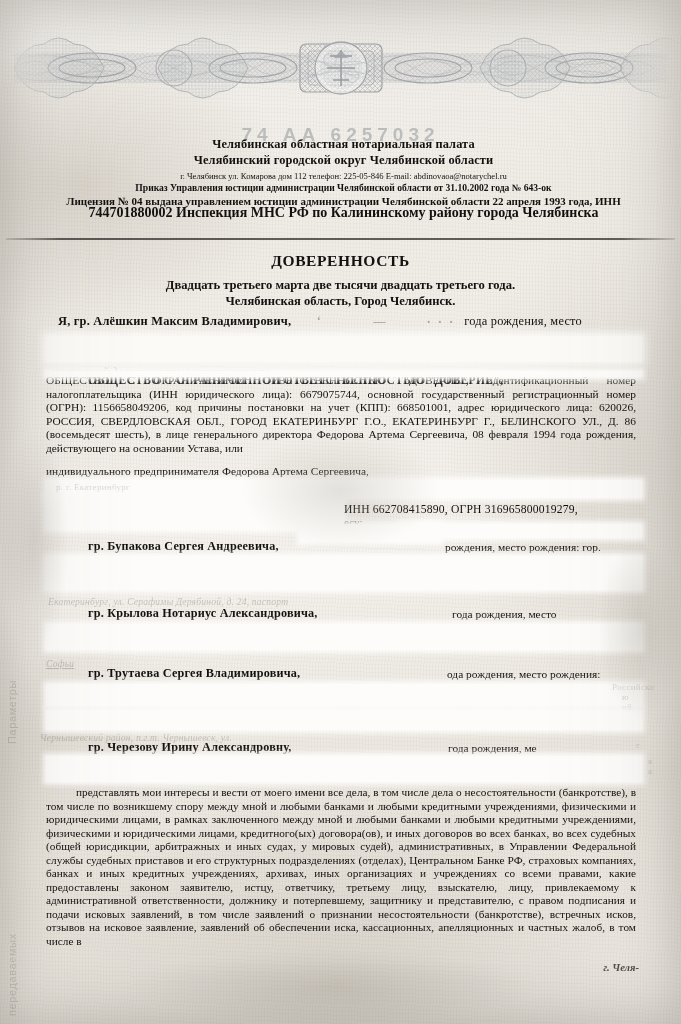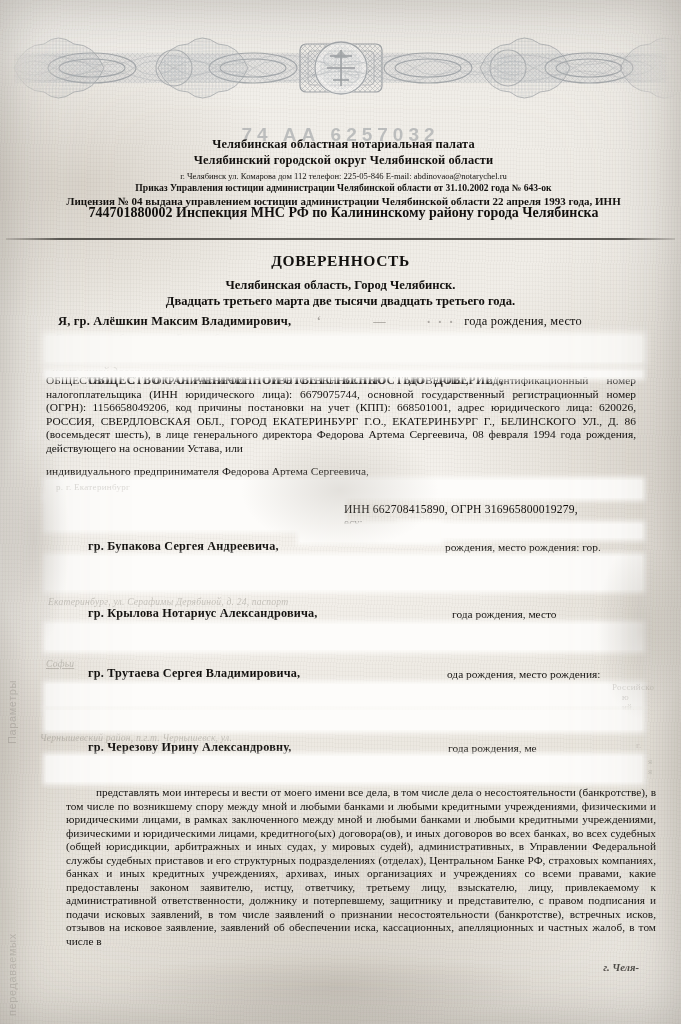--- a/index.html
+++ b/index.html
@@ -83,21 +83,21 @@
     font-size:12.6px;font-weight:bold;line-height:16px;
   }
 
   
   .body-txt{
     position:absolute;
     font-size:11.2px;line-height:13.4px;
     text-align:justify;text-justify:inter-word;
     hyphens:none;
   }
-  .j-ind{text-indent:30px;margin-left:20px;}
+  .j-ind{text-indent:30px;}
 
   .grantor{
     position:absolute;left:58px;top:312px;width:585px;
     font-size:12.4px;font-weight:bold;letter-spacing:.2px;
   }
   .grantor .tail{font-weight:normal;}
 
   .ghost{color:rgba(70,66,60,.40);}
 
   
@@ -285,22 +285,22 @@
     <div class="addr">г. Челябинск ул. Комарова дом 112 телефон: 225-05-846 E-mail: abdinovaoa@notarychel.ru</div>
     <div class="ord">Приказ Управления юстиции администрации Челябинской области  от 31.10.2002 года № 643-ок</div>
     <div class="lic">Лицензия № 04 выдана управлением юстиции администрации Челябинской области 22 апреля 1993 года, ИНН</div>
     <div class="inn2">744701880002 Инспекция МНС РФ по Калининскому  району города Челябинска</div>
   </div>
 
   <div class="rule"></div>
 
   <div class="doctitle">ДОВЕРЕННОСТЬ</div>
   <div class="place">
+    <div>Двадцать третьего марта две тысячи двадцать третьего года.</div>
     <div>Челябинская область, Город Челябинск.</div>
-    <div>Двадцать третьего марта две тысячи двадцать третьего года.</div>
   </div>
 
   <div class="grantor">
     <span>Я, гр.</span>
     <span>Алёшкин Максим Владимирович,</span>
     <span class="ghost" style="letter-spacing:8px;">&nbsp;&nbsp;‘&nbsp;&nbsp;&nbsp;&nbsp;—&nbsp;&nbsp;&nbsp;‧‧‧</span>
     <span class="tail">года рождения, место</span>
   </div>
 
   <div class="artifact" style="left:56px;top:332px;">Свердловская область, город Екатеринбург</div>

